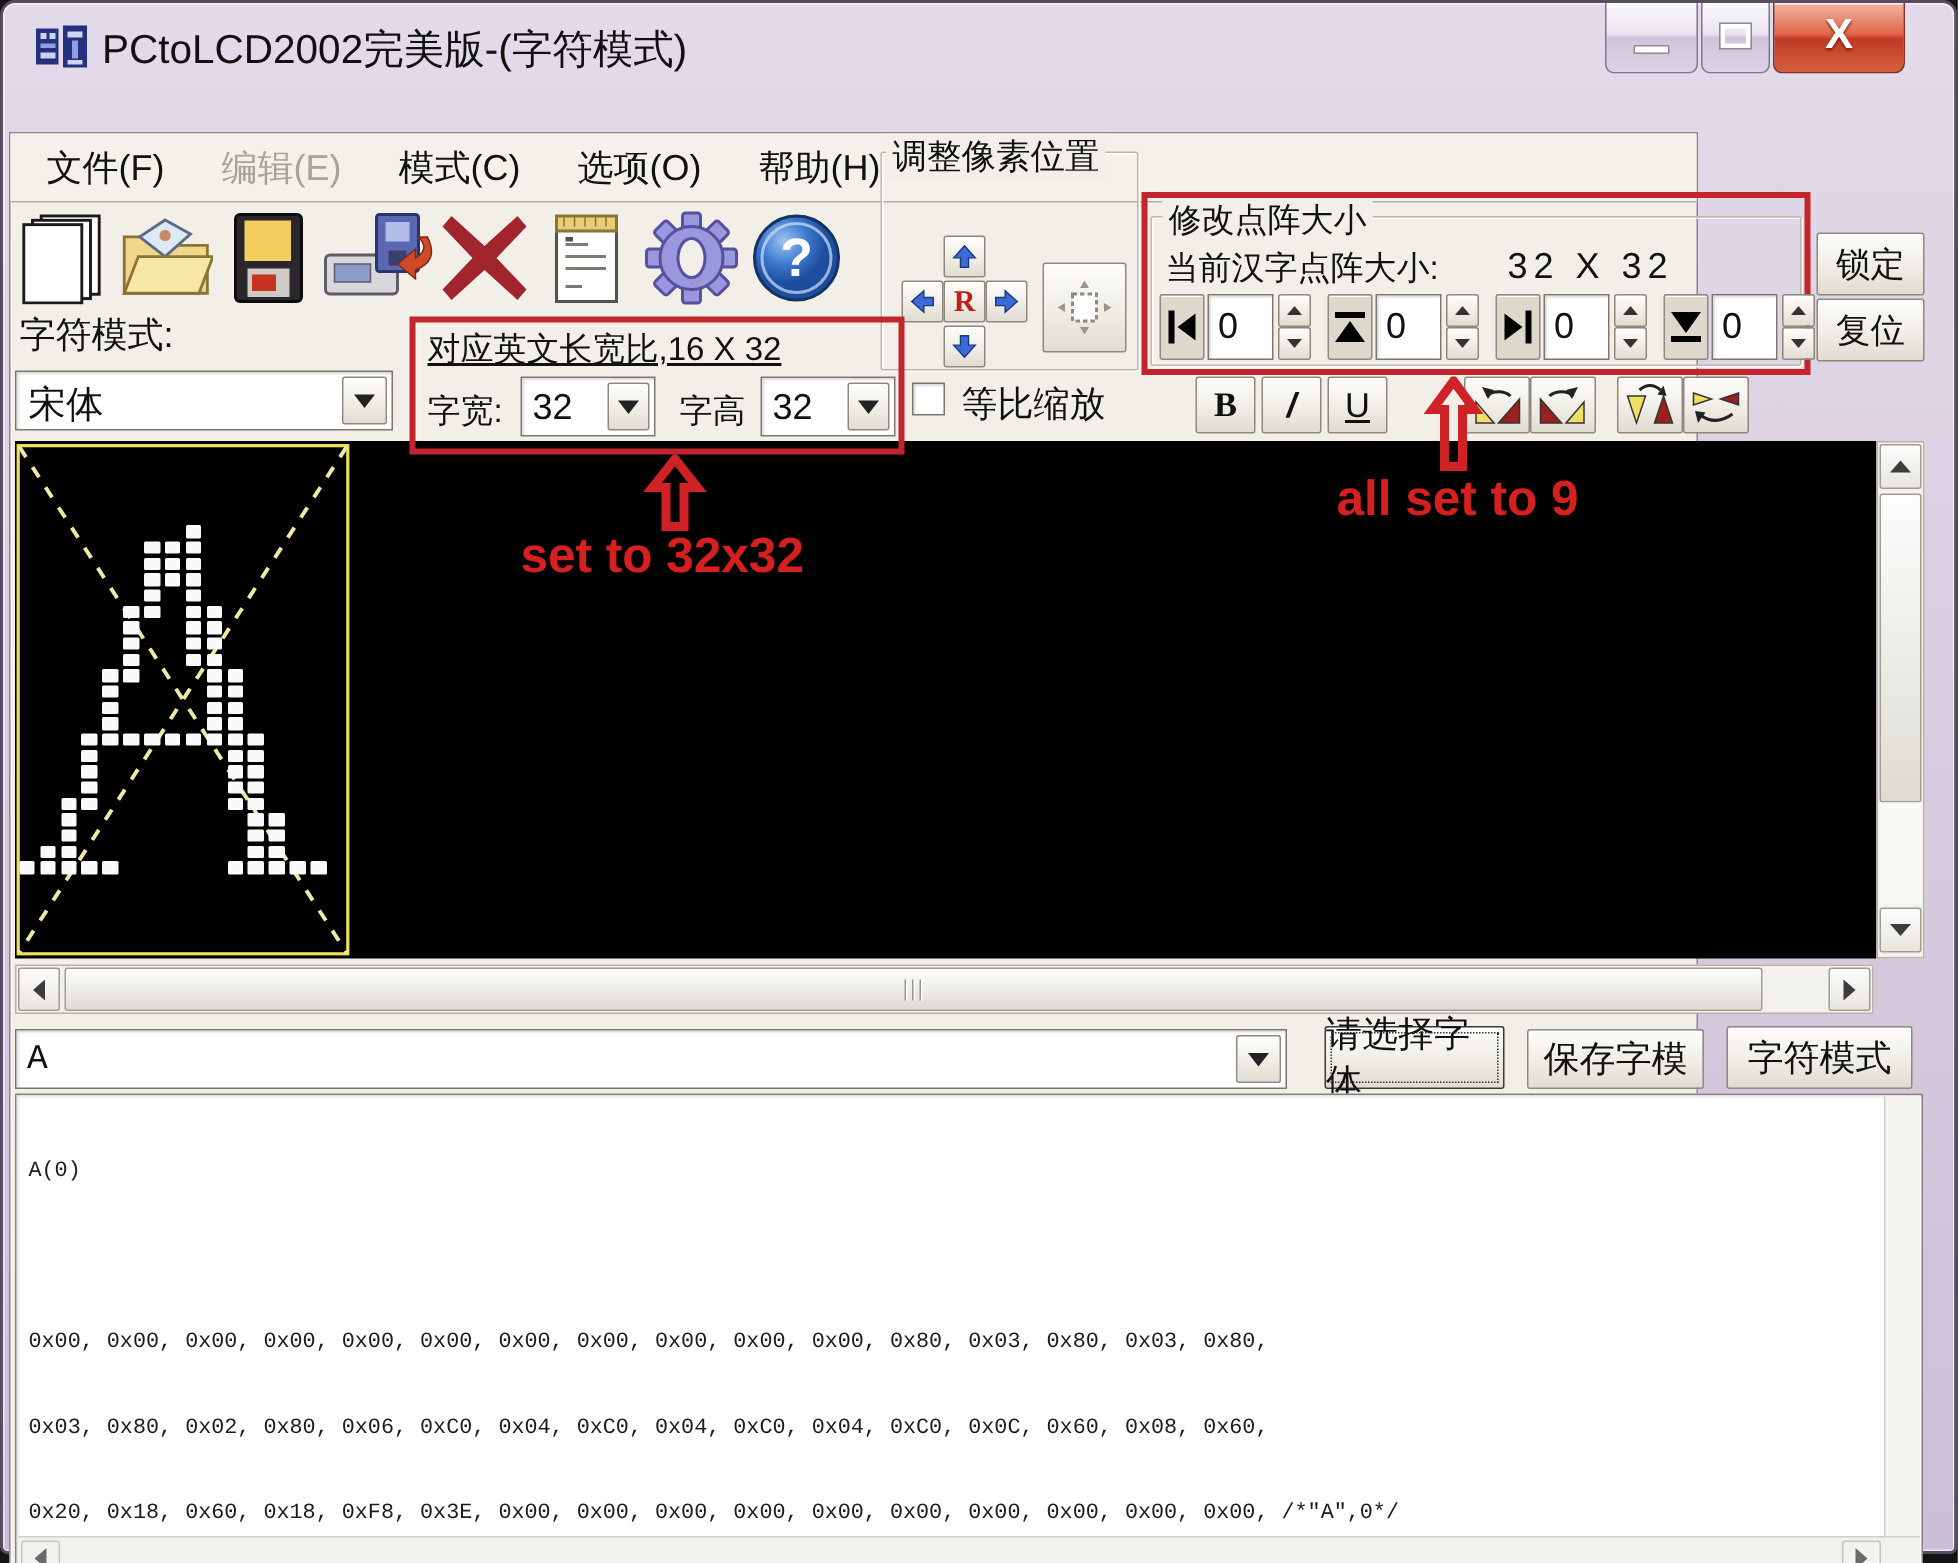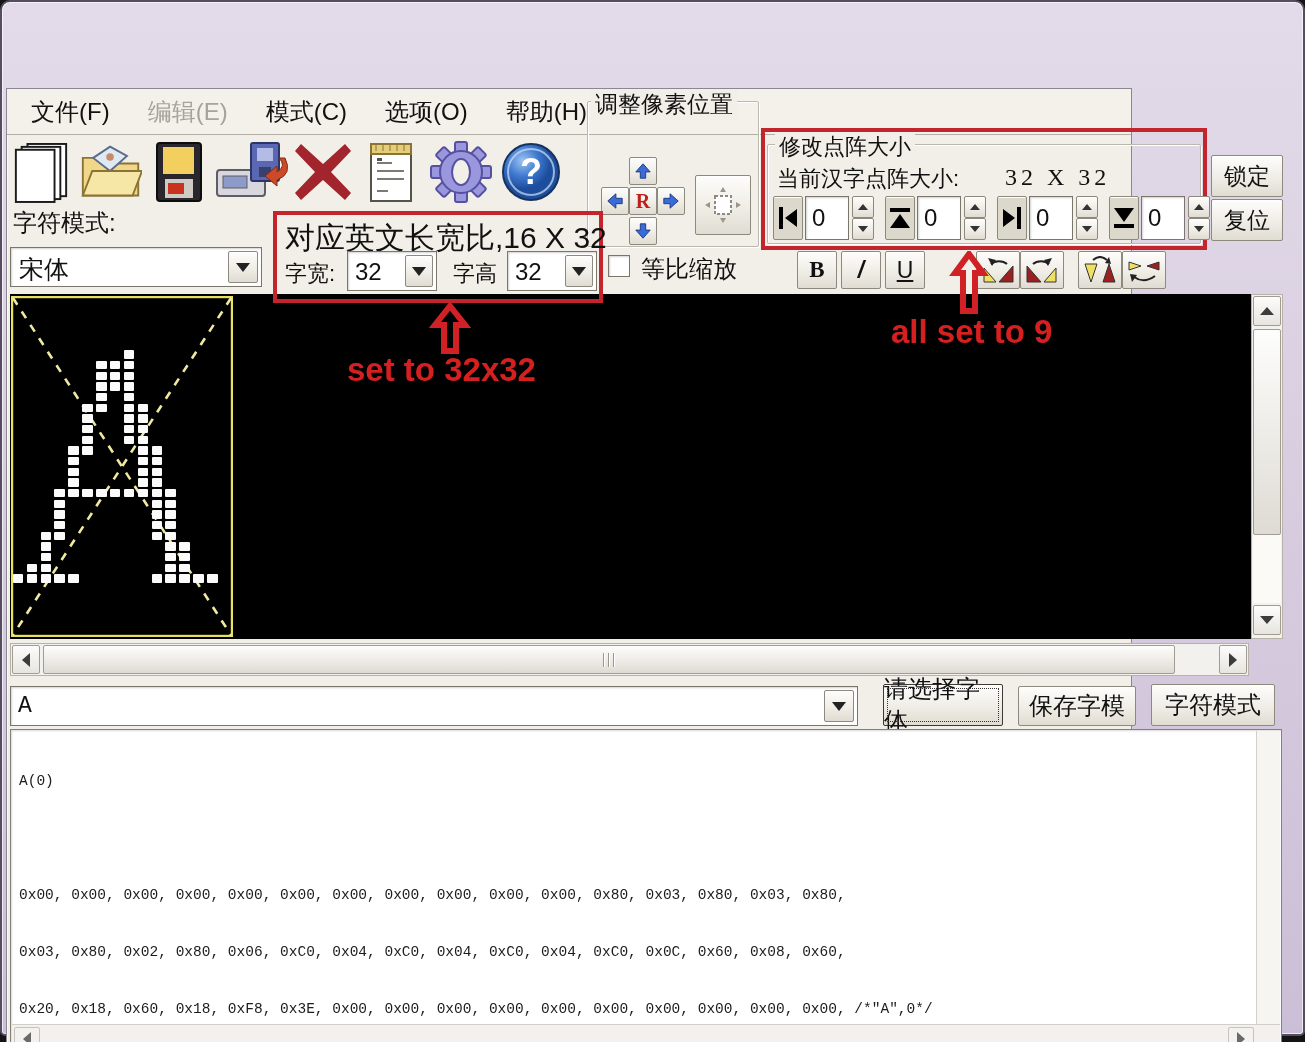--- a/index.html
+++ b/index.html
@@ -63,20 +63,43 @@
   .outtext{position:absolute;left:8px;top:4px;right:30px;font-family:"Liberation Mono","DejaVu Sans Mono",monospace;font-size:14.5px;color:#1c1c1c;line-height:19px;white-space:pre;}
   .hexline{white-space:pre;}
   .spin-stack{display:flex;flex-direction:column;}
   .focus-dotted{outline:1px dotted #333;outline-offset:-5px;}
 </style>
 </head>
 <body>
 
 <div class="window">
 
+  <div class="titlebar">
+    <svg class="app-icon" viewBox="0 0 36 36">
+      <rect x="1" y="6" width="15" height="24" fill="#26317e"></rect>
+      <rect x="19" y="4" width="16" height="28" fill="#26317e"></rect>
+      <rect x="4" y="9" width="4" height="4" fill="#cdd4f2"></rect>
+        <rect x="10" y="9" width="4" height="4" fill="#cdd4f2"></rect>
+      <rect x="4" y="16" width="10" height="3" fill="#8fa0e0"></rect>
+        <rect x="4" y="22" width="10" height="4" fill="#cdd4f2"></rect>
+      <rect x="22" y="8" width="10" height="4" fill="#cdd4f2"></rect>
+        <rect x="25" y="14" width="4" height="12" fill="#8fa0e0"></rect>
+      <rect x="22" y="27" width="10" height="3" fill="#cdd4f2"></rect>
+    </svg>
+    <div class="title-text">PCtoLCD2002完美版-(字符模式)</div>
+    <div class="caption-btn cap-minmax btn-min">
+        <div class="glyph-min"></div>
+      </div>
+    <div class="caption-btn cap-minmax btn-max">
+        <div class="glyph-max"></div>
+      </div>
+    <div class="caption-btn cap-close btn-close">
+        <div class="glyph-close">X</div>
+      </div>
+  </div>
 
   <div class="client">
 
     <div class="menubar">
       <div class="menu-item">文件(F)</div>
       <div class="menu-item disabled">编辑(E)</div>
       <div class="menu-item">模式(C)</div>
       <div class="menu-item">选项(O)</div>
       <div class="menu-item">帮助(H)</div>
     </div>
@@ -190,21 +213,21 @@
 
     <div class="label" style="left:6px;top:118px;font-size:24px;">字符模式:</div>
     <div class="field" style="position:absolute;left:3px;top:158px;width:252px;height:40px;">
       <div class="label" style="left:8px;top:5px;font-size:25px;">宋体</div>
       <div class="btn3d" style="position:absolute;right:3px;top:3px;width:30px;height:32px;">
           <div class="down-arrow"></div>
         </div>
     </div>
 
     <div class="redbox" style="left:266px;top:122px;width:330px;height:92px;">
-      <div class="label" style="left:8px;top:3px;font-size:30px;">对应英文长宽比,16 X 32</div>
+      <div class="label" style="left:8px;top:3px;font-size:22px;text-decoration:underline;">对应英文长宽比,16 X 32</div>
       <div class="label" style="left:8px;top:44px;font-size:22px;text-align:right;">字宽:</div>
       <div class="field" style="position:absolute;left:70px;top:36px;width:90px;height:40px;">
         <div class="label" style="left:7px;top:6px;font-size:24px;">32</div>
         <div class="btn3d" style="position:absolute;right:3px;top:3px;width:28px;height:32px;">
             <div class="down-arrow"></div>
           </div>
       </div>
       <div class="label" style="left:176px;top:44px;font-size:22px;">字高</div>
       <div class="field" style="position:absolute;left:230px;top:36px;width:90px;height:40px;">
         <div class="label" style="left:7px;top:6px;font-size:24px;">32</div>
@@ -244,21 +267,21 @@
           <path d="M20 38 L17 33 H23 Z" fill="#9a968e"></path>
         <path d="M2 20 L7 17 V23 Z" fill="#9a968e"></path>
           <path d="M38 20 L33 23 V17 Z" fill="#9a968e"></path>
       </svg>
     </div>
 
     <div class="redbox" style="left:754px;top:39px;width:446px;height:122px;">
       <div class="groupbox" style="left:2px;top:12px;right:2px;bottom:2px;"></div>
       <div class="group-title" style="left:10px;top:0px;font-size:22px;">修改点阵大小</div>
       <div class="label" style="left:12px;top:32px;font-size:22px;">当前汉字点阵大小:</div>
-      <div class="label" style="left:240px;top:32px;font-size:24px;letter-spacing:4px;font-family:Liberation Serif, serif;">32 X 32</div>
+      <div class="label" style="left:240px;top:32px;font-size:24px;letter-spacing:4px;">32 X 32</div>
 
       <div class="btn3d" style="position:absolute;left:8px;top:64px;width:30px;height:44px;background:#dcd8cc;">
         <svg width="22" height="26" viewBox="0 0 22 26">
             <rect x="2" y="2" width="4" height="22" fill="#000"></rect>
             <path d="M20 4 V22 L8 13 Z" fill="#000"></path>
           </svg>
       </div>
       <div class="field" style="position:absolute;left:40px;top:64px;width:44px;height:44px;font-size:24px;padding:7px 0 0 6px;">0</div>
       <div class="spin-stack" style="position:absolute;left:87px;top:64px;">
         <div class="btn3d" style="width:22px;height:22px;">

